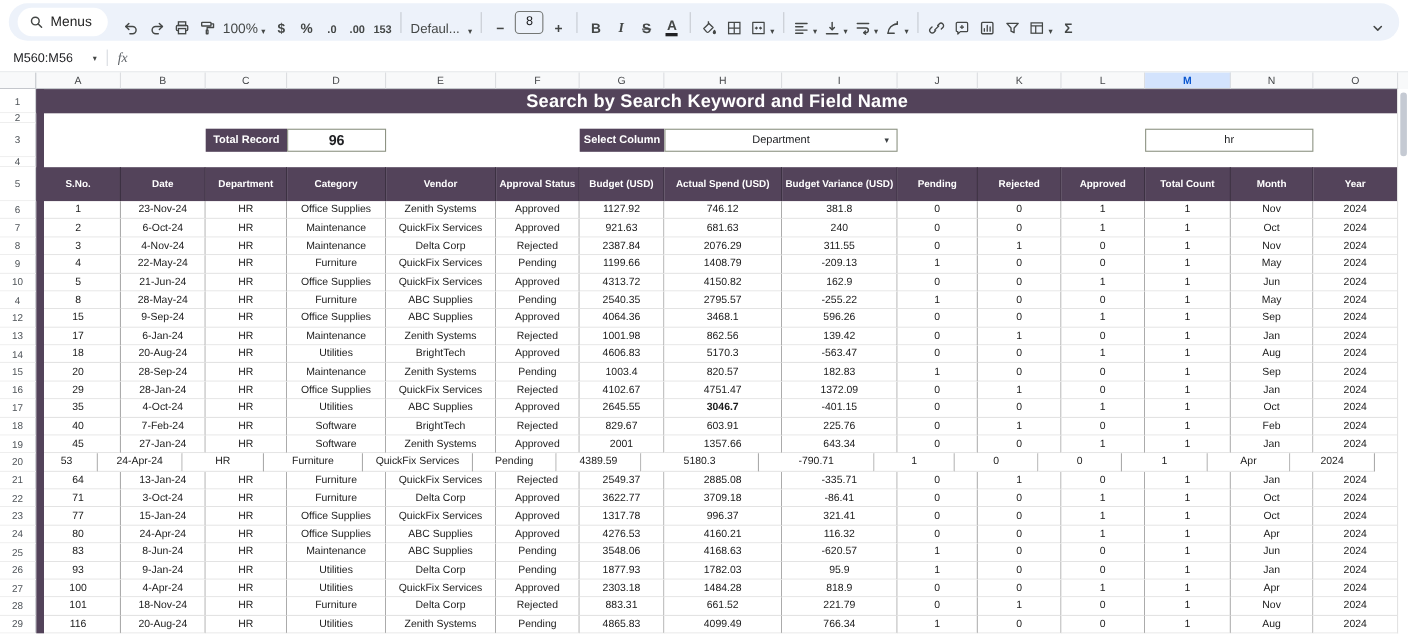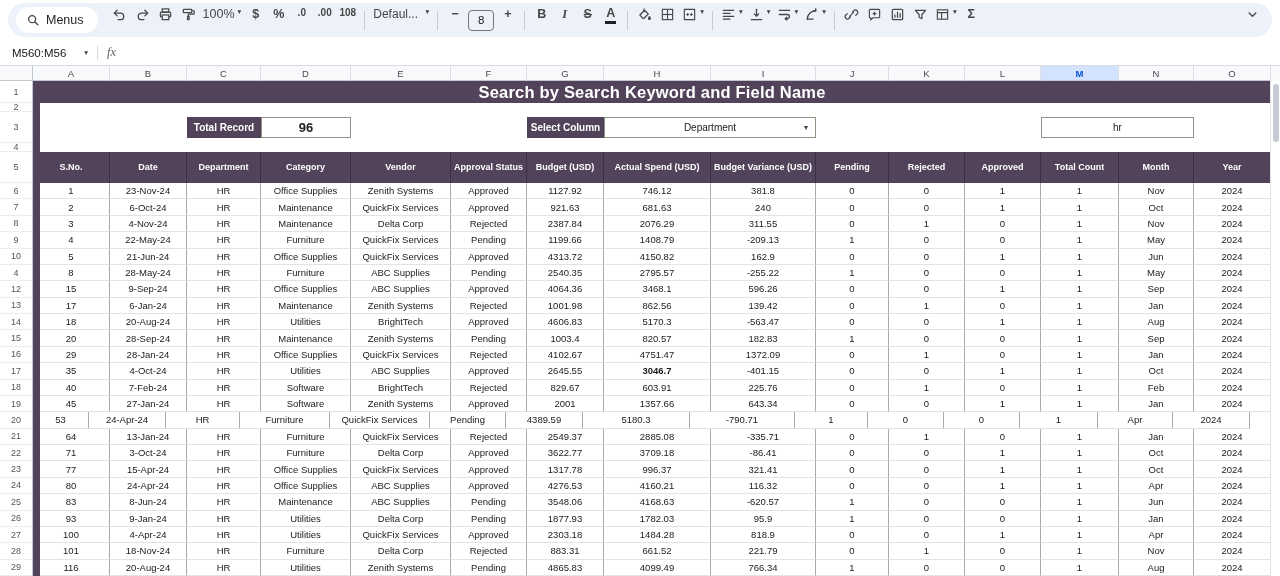--- a/index.html
+++ b/index.html
@@ -13,21 +13,21 @@
   }
   *{margin:0;padding:0;}
   html,body{width:1280px;height:576px;overflow:hidden;background:#fff;
     font-family:"Liberation Sans","DejaVu Sans",sans-serif;}
   button{border:none;background:transparent;font-family:inherit;cursor:pointer;}
 
   
   .toolbar{height:40px;display:flex;align-items:center;padding:0 8px;box-sizing:border-box;background:#fff;}
   .tb-inner{flex:1;height:34px;background:var(--toolbar-bg);border-radius:17px;display:flex;align-items:center;padding:0 8px;box-sizing:border-box;}
   .menus-pill{height:26px;border-radius:13px;background:#fff;display:flex;align-items:center;gap:6px;padding:0 14px 0 10px;color:#1f1f1f;font-size:12.5px;margin-right:10px;}
-  .tbtn{height:26px;min-width:23px;padding:0 3px;display:flex;align-items:flex-start;justify-content:center;gap:2px;border-radius:4px;color:var(--icon);font-size:12.5px;}
+  .tbtn{height:26px;min-width:23px;padding:0 3px;display:flex;align-items:flex-end;justify-content:center;gap:2px;border-radius:4px;color:var(--icon);font-size:12.5px;}
   .tbtn svg{display:block;}
   .txt{font-weight:600;}
   .small{font-size:10px;font-weight:600;}
   .italic span{font-style:italic;font-family:"Liberation Serif",serif;font-weight:700;}
   .bold span{font-weight:800;}
   .strike span{text-decoration:line-through;font-weight:700;}
   .tcolor span{font-weight:800;line-height:1;border-bottom:3px solid #202124;padding:0 1px 1px 1px;}
   .caret{font-size:7.5px;color:var(--icon);margin-left:1px;}
   .size-box{width:24px;height:19px;border:1px solid #747775;border-radius:4px;display:flex;align-items:center;justify-content:center;font-size:11.5px;color:#202124;margin:0 2px;}
   .font-name{width:62px;justify-content:space-between;font-size:12px;}
@@ -115,21 +115,21 @@
     <button class="tbtn txt">
         <span>%</span>
       </button>
     <button class="tbtn small">
         <span>.0</span>
       </button>
     <button class="tbtn small">
         <span>.00</span>
       </button>
     <button class="tbtn small">
-        <span>108</span>
+        <span>153</span>
       </button>
     <div class="sep"></div>
     <button class="tbtn font-name">
         <span>Defaul...</span>
         <span class="caret">▾</span>
       </button>
     <div class="sep"></div>
     <button class="tbtn txt">
         <span>−</span>
       </button>
@@ -668,21 +668,21 @@
           <div class="cell" style="width: 76px;">1</div>
           <div class="cell" style="width: 78px;">1</div>
           <div class="cell" style="width: 75px;">Oct</div>
           <div class="cell" style="width: 77px;">2024</div>
         </div>
       </div>
       <div class="sheet-row">
         <div class="rownum">23</div>
         <div class="rowcontent cells">
           <div class="cell" style="width: 77px;">77</div>
-          <div class="cell" style="width: 77px;">15-Apr-24</div>
+          <div class="cell" style="width: 77px;">15-Jan-24</div>
           <div class="cell" style="width: 74px;">HR</div>
           <div class="cell" style="width: 90px;">Office Supplies</div>
           <div class="cell" style="width: 100px;">QuickFix Services</div>
           <div class="cell" style="width: 76px;">Approved</div>
           <div class="cell" style="width: 77px;">1317.78</div>
           <div class="cell" style="width: 107px;">996.37</div>
           <div class="cell" style="width: 105px;">321.41</div>
           <div class="cell" style="width: 73px;">0</div>
           <div class="cell" style="width: 76px;">0</div>
           <div class="cell" style="width: 76px;">1</div>

